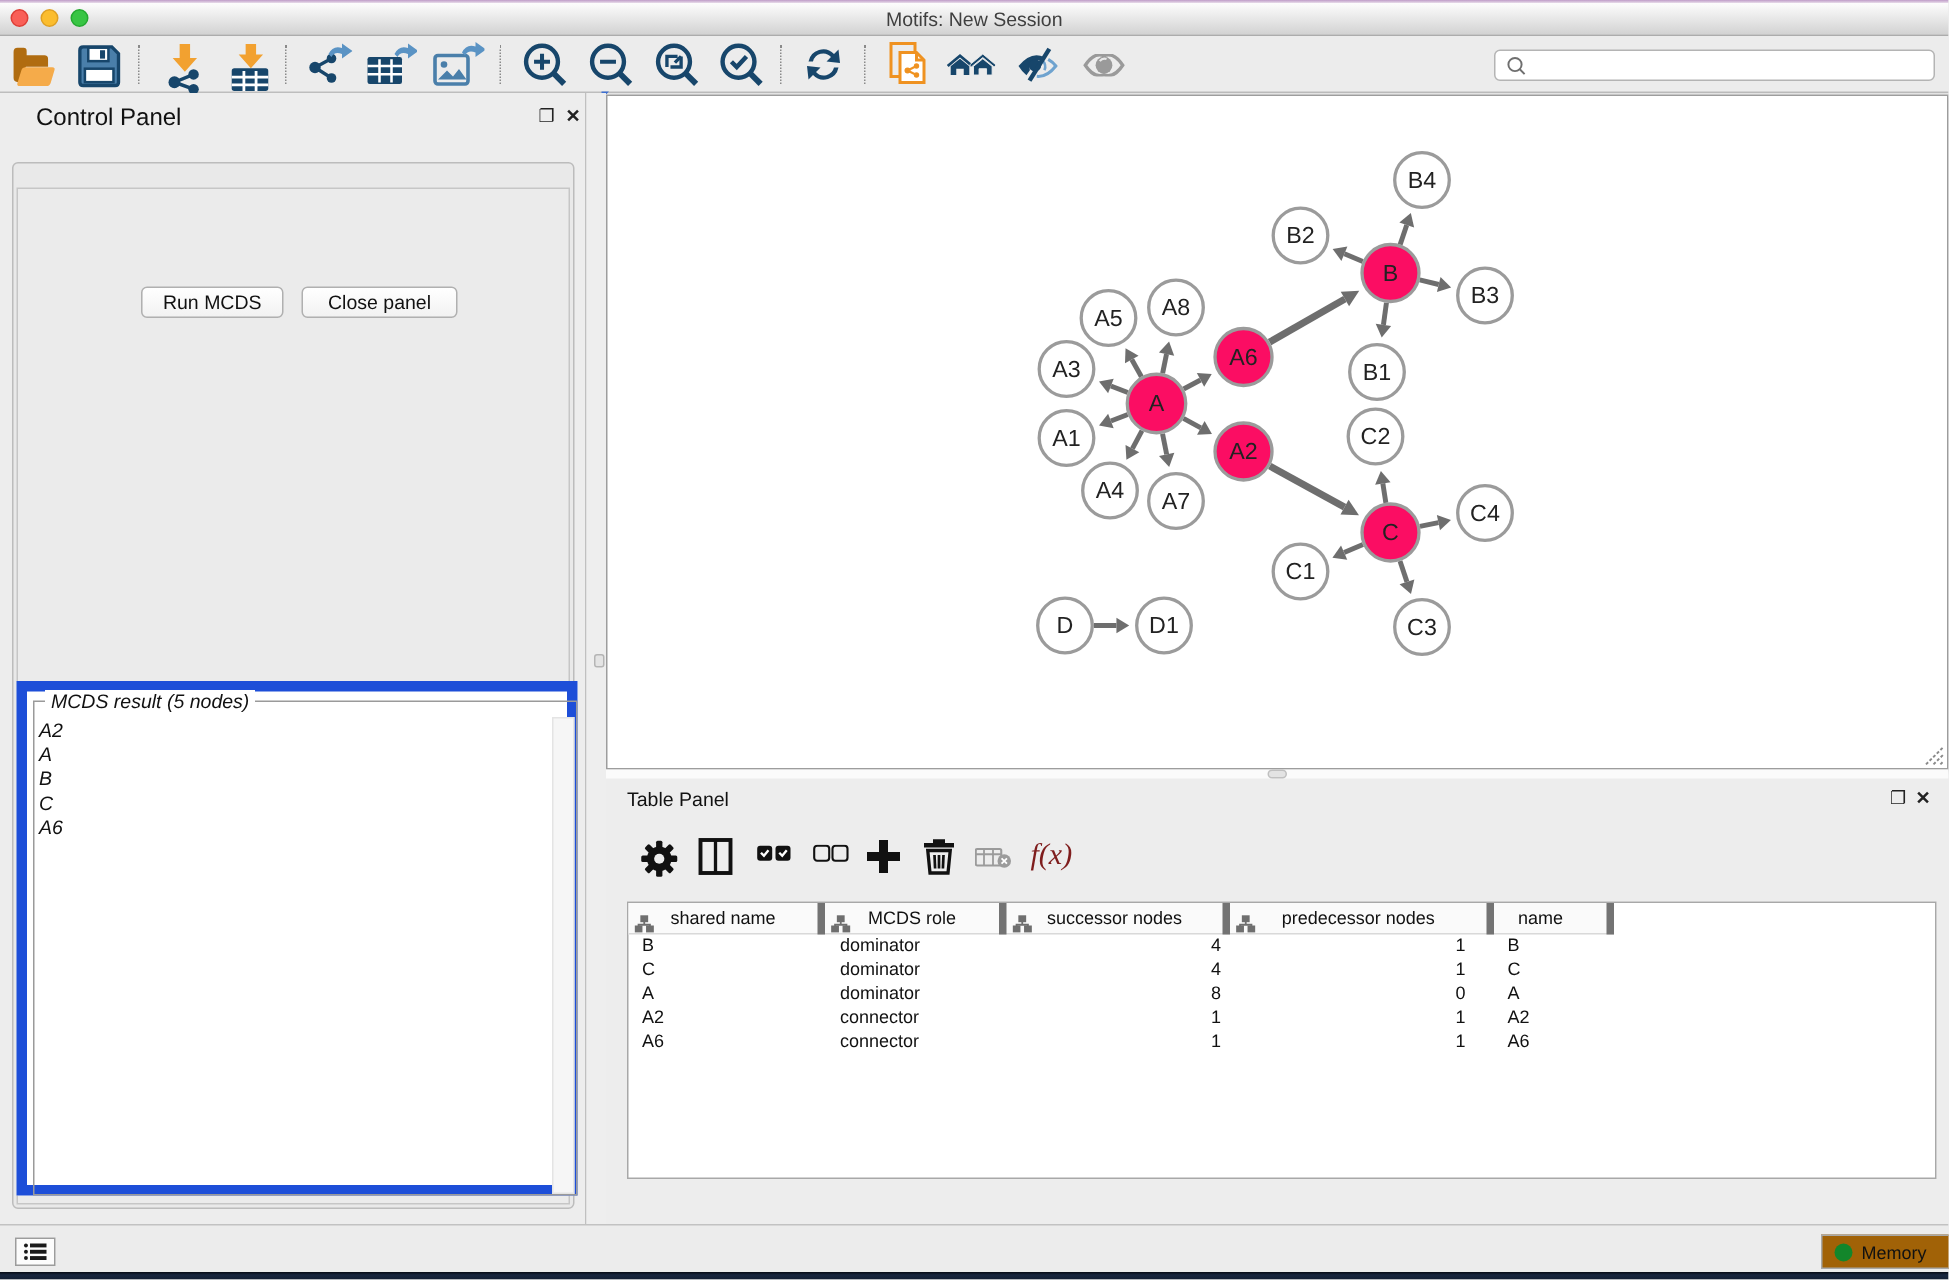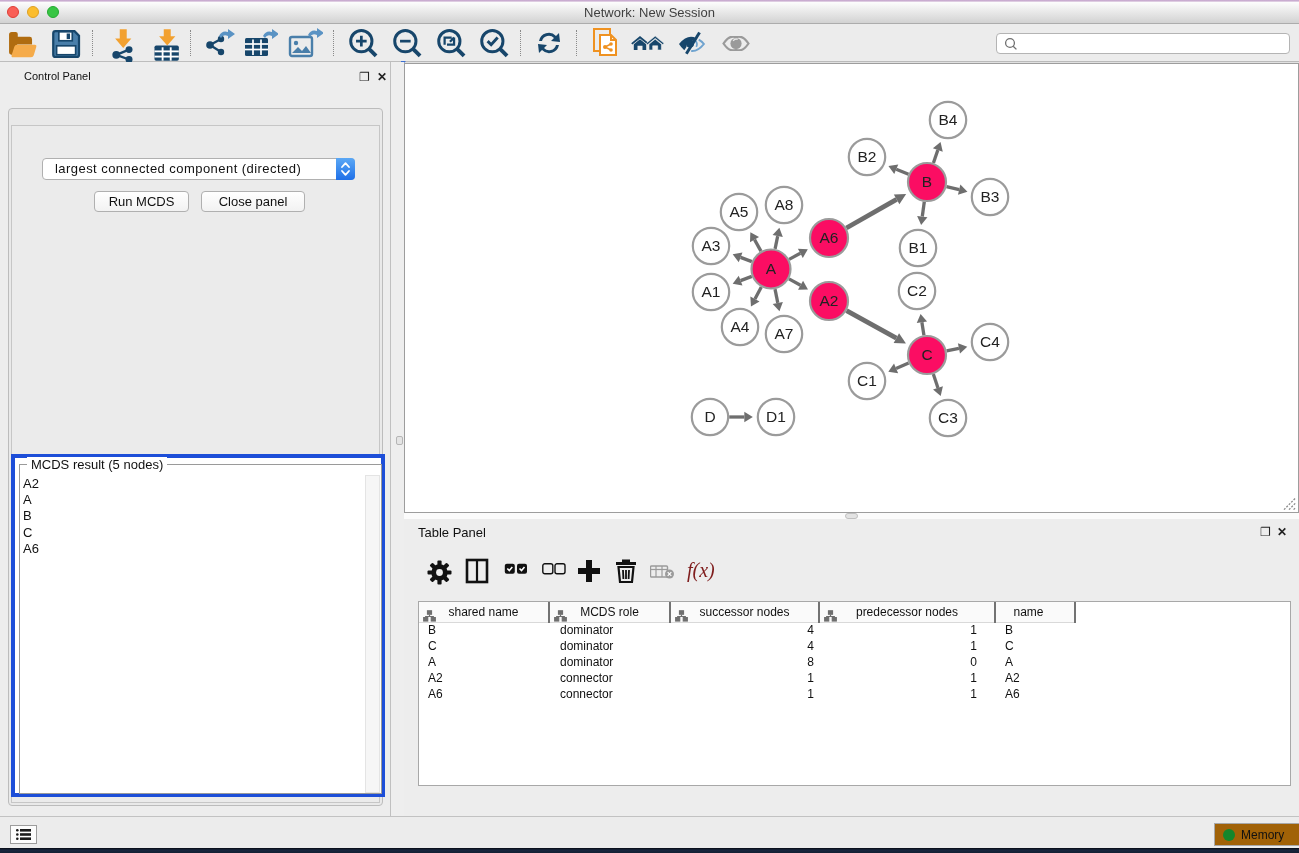--- a/index.html
+++ b/index.html
@@ -13,74 +13,74 @@
   background:linear-gradient(#fdfdfd,#d2d2d2); border-bottom:1px solid #acacac;
   }
 #titlebar .title { width:100%; text-align:center; font-size:13px; color:#3f3f3f; line-height:22px; }
 .tl { border-radius:50%; width:12px; height:12px; top:4px; }
 #toolbar { left:0; top:25px; width:1299px; height:37px; background:#ececec; border-bottom:1px solid #bdbdbd; }
 .vsep { top:5px; width:0px; height:26px; border-left:1px dotted #8a8a8a; }
 #search { left:996px; top:8px; width:294px; height:21px; background:#fff; border:1px solid #b4b4b4; border-radius:4px; }
 
 
 #cpanel { left:0; top:62px; width:391px; height:754px; background:#ededed; border-right:1px solid #c0c0c0; }
-#cpanel .hdr { left:24px; top:8px; font-size:11px; color:#111; }
+#cpanel .hdr { left:24px; top:8px; font-size:16px; color:#111; }
 .winbtn { font-size:12px; color:#222; }
 .tabs { top:35px; left:78px; height:20px; z-index:3; }
 .tab { display:inline-block; height:20px; line-height:19px; padding:0 11px; font-size:13px;
   background:#fff; border:1px solid #b7b7b7; border-right:none; color:#1a1a1a; vertical-align:top;}
 .tab.first { border-top-left-radius:5px; border-bottom-left-radius:5px; }
 .tab.last  { border-top-right-radius:5px; border-bottom-right-radius:5px; border-right:1px solid #b7b7b7;}
 .tab.sel { background:linear-gradient(#53a3f2,#2479e2); color:#fff; border-color:#2b71cc; }
 #tabpane { left:8px; top:46px; width:375px; height:698px; border:1px solid #bcbcbc; border-radius:4px; background:#e9e9e9; }
 #mcdspane { left:2px; top:16px; width:369px; height:678px; border:1px solid #c6c6c6; background:#ebebeb; }
 #optlabel { left:0; top:11px; width:369px; text-align:center; font-size:13px; color:#111; }
 #combo { left:30px; top:32px; width:313px; height:22px; background:#fff; border:1px solid #b0b0b0; border-radius:4px; font-size:13px; letter-spacing:0.45px; color:#111; line-height:20px; padding-left:12px;}
 #combobtn { right:-1px; top:-1px; width:19px; height:22px; border-radius:0 4px 4px 0; background:linear-gradient(#5ba8f5,#1f70e8); }
 .btn { height:21px; background:linear-gradient(#ffffff,#f2f2f2); border:1px solid #b0b0b0; border-radius:4px; font-size:13px; color:#111; text-align:center; line-height:19px; }
 #runbtn { left:82px; top:65px; width:95px; }
 #closebtn { left:189px; top:65px; width:104px; }
-#listwrap { left:-1px; top:328px; width:374px; height:343px; background:#fff; border:4px solid #1d4ed8; }
+#listwrap { left:-1px; top:328px; width:374px; height:343px; background:#fff; border:7px solid #1d4ed8;font-style:italic; }
 #groupbox { left:4px; top:6px; width:363px; height:330px; border:1px solid #9a9a9a; }
 #grouptitle { left:7px; top:-8px; background:#fff; padding:0 4px; font-size:13px; color:#111; }
 #mcdslist { left:3px; top:11px; font-size:13px; color:#111; line-height:16.2px; }
 #vscroll { left:345px; top:10px; width:15px; height:318px; background:#f6f6f6; border:1px solid #e4e4e4; }
 
 
 #netwin { left:404px; top:63px; width:895px; height:450px; background:#fff; border:1px solid #9d9d9d; box-shadow:0 1px 3px rgba(0,0,0,0.25);}
 #nettitle { left:0; top:0; width:100%; height:21px; background:linear-gradient(#f2f2f2,#d8d8d8); border-bottom:1px solid #b3b3b3; }
 #nettitle .title { width:100%; text-align:center; font-size:13px; color:#222; line-height:23px; }
 
 
 #tpanel { left:404px; top:519px; width:895px; height:297px; background:#ededed; }
 #tpanel .hdr { left:14px; top:6px; font-size:13px; color:#111; }
 #ttable { left:14px; top:82px; width:873px; height:185px; background:#fff; border:1px solid #a8a8a8; }
 .thead { width:657px; height:21px; background:#fafafa; border-bottom:1px solid #d9d9d9; }
-.th { position:absolute; top:0; height:21px; border-right:2px solid #737373; font-size:12px; color:#111; text-align:center; line-height:21px; }
+.th { position:absolute; top:0; height:21px; border-right:5px solid #737373; font-size:12px; color:#111; text-align:center; line-height:21px; }
 .trow { position:absolute; font-size:12px; color:#111; height:16px; line-height:16px; }
 #btabs { left:266px; top:272px; height:21px; }
 .btab { display:inline-block; height:21px; line-height:20px; padding:0 12.5px; font-size:13px; letter-spacing:0.3px; background:#fff; border:1px solid #b7b7b7; border-right:none; color:#1a1a1a; vertical-align:top;}
 .btab.first { border-top-left-radius:5px; border-bottom-left-radius:5px; }
 .btab.last { border-top-right-radius:5px; border-bottom-right-radius:5px; border-right:1px solid #b7b7b7; }
 .btab.sel { background:linear-gradient(#53a3f2,#2479e2); color:#fff; border-color:#2b71cc;}
 
 
 #statusbar { left:0; top:816px; width:1299px; height:33px; background:#ececec; border-top:1px solid #c2c2c2; }
 #listbtn { left:10px; top:8px; width:27px; height:19px; background:#fcfcfc; border:1px solid #9c9c9c; }
 #membtn { left:1214px; top:6px; width:90px; height:23px; background:#a16207; border:1px solid #a8a8a8; font-size:12px; color:#111; }
 #darkstrip { left:0; top:848px; width:1299px; height:5px; background:linear-gradient(#070b14,#18263e 40%,#131f33); }
 </style>
 </head>
 <body>
 <div class="abs" id="purple"></div>
 <div class="abs" id="titlebar">
   <div class="abs tl" style="left:7px;  background:#f95f57; border:1px solid #de3e36;"></div>
   <div class="abs tl" style="left:27px; background:#fbbd2e; border:1px solid #dfa023;"></div>
   <div class="abs tl" style="left:47px; background:#38c544; border:1px solid #24a930;"></div>
-  <div class="title">Network: New Session</div>
+  <div class="title">Motifs: New Session</div>
 </div>
 
 <div class="abs" id="toolbar">
   <div class="abs vsep" style="left:92px"></div>
   <div class="abs vsep" style="left:190px"></div>
   <div class="abs vsep" style="left:333px"></div>
   <div class="abs vsep" style="left:520px"></div>
   <div class="abs vsep" style="left:576px"></div>
   <div id="icons">
       <div class="abs" style="left: 4px; top: 1px;"><svg width="45" height="41" viewBox="0 0 45 41">
@@ -219,28 +219,20 @@
       </svg>
   </div>
 </div>
 
 <div class="abs" id="cpanel">
   <div class="abs hdr">Control Panel</div>
   <div class="abs winbtn" style="left:359px; top:8px;">❐</div>
   <div class="abs winbtn" style="left:377px; top:8px; font-weight:bold;">✕</div>
   <div class="abs" id="tabpane">
     <div class="abs" id="mcdspane">
-      <div class="abs" id="combo">largest connected component (directed)
-        <div class="abs" id="combobtn">
-          <svg width="19" height="22" viewBox="0 0 19 22">
-              <path d="M6 9 L9.5 5.2 L13 9" fill="none" stroke="#fff" stroke-width="1.8" stroke-linecap="round" stroke-linejoin="round"></path>
-              <path d="M6 13 L9.5 16.8 L13 13" fill="none" stroke="#fff" stroke-width="1.8" stroke-linecap="round" stroke-linejoin="round"></path>
-            </svg>
-        </div>
-      </div>
       <div class="abs btn" id="runbtn">Run MCDS</div>
       <div class="abs btn" id="closebtn">Close panel</div>
       <div class="abs" id="listwrap">
         <div class="abs" id="groupbox">
           <div class="abs" id="grouptitle">MCDS result (5 nodes)</div>
           <div class="abs" id="mcdslist">A2<br>A<br>B<br>C<br>A6</div>
           <div class="abs" id="vscroll"></div>
         </div>
       </div>
     </div>

